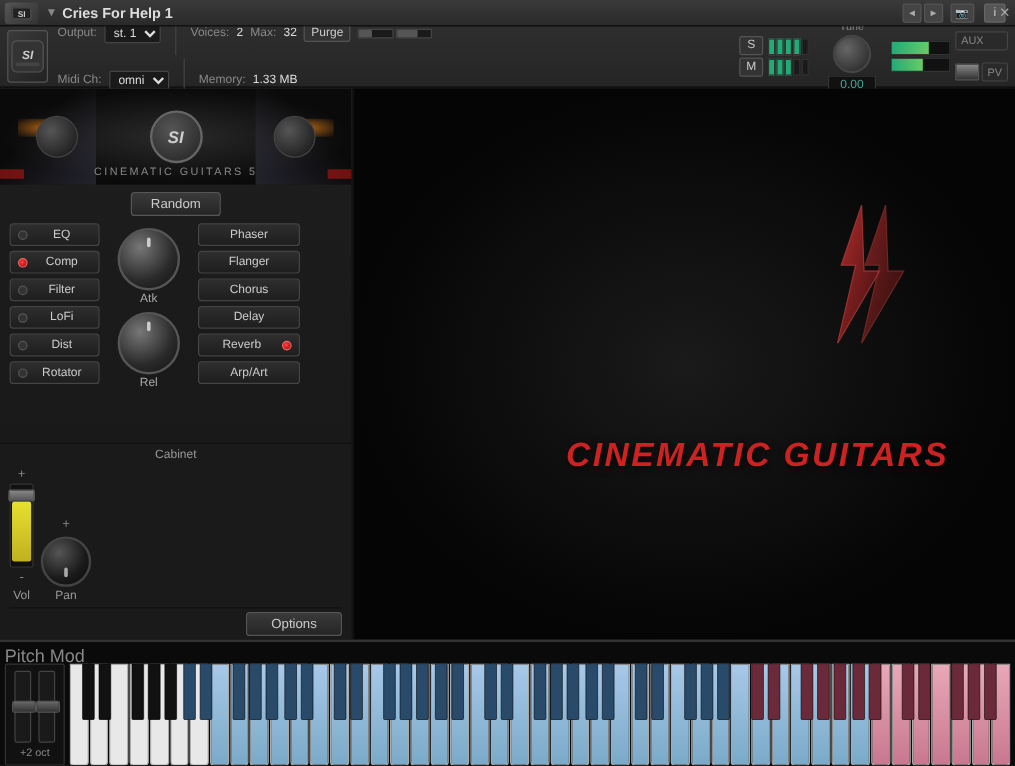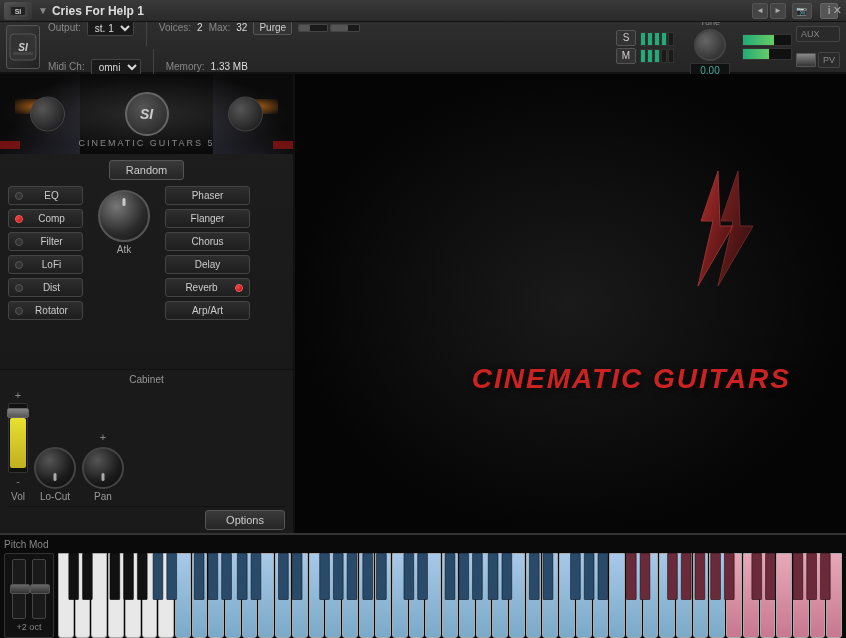--- a/index.html
+++ b/index.html
@@ -711,21 +711,21 @@
       border-top: 2px solid #333;
       position: relative;
       display: flex;
       flex-direction: column;
     }
     .pitch-mod-label {
       position: absolute;
       top: 4px;
       left: 4px;
       color: #888;
-      font-size: 10px;
+      font-size: 15px;
       text-align: center;
     }
     .keyboard-container {
       flex: 1;
       display: flex;
       align-items: flex-start;
       padding: 18px 4px 2px 4px;
     }
 
     
@@ -955,20 +955,24 @@
               <div class="effect-dot"></div>
               <span class="effect-label">Rotator</span>
             </div>
           </div>
 
           <div class="effects-center">
             <div style="display:flex;flex-direction:column;align-items:center;margin-top:4px;">
               <div class="large-knob"></div>
               <span class="knob-label">Atk</span>
             </div>
+            <div style="display:flex;flex-direction:column;align-items:center;margin-top:4px;">
+              <div class="large-knob"></div>
+              <span class="knob-label">Rel</span>
+            </div>
           </div>
 
           <div class="effects-right">
             <div class="effect-btn">
               <span class="effect-label">Phaser</span>
             </div>
             <div class="effect-btn">
               <span class="effect-label">Flanger</span>
             </div>
             <div class="effect-btn">
@@ -998,24 +1002,20 @@
               <span class="vol-plus">+</span>
               <div class="fader-track">
                 <div class="fader-fill"></div>
                 <div class="fader-handle"></div>
               </div>
               <span class="vol-minus">-</span>
             </div>
             <span class="vol-label">Vol</span>
           </div>
 
-          <div class="lo-cut-section">
-            <div class="medium-knob"></div>
-            <span class="lo-cut-label">Lo-Cut</span>
-          </div>
 
           <div class="pan-section">
             <span class="pan-plus">+</span>
             <div class="medium-knob" style="margin-top:2px;"></div>
             <span class="pan-label">Pan</span>
           </div>
         </div>
         <div class="options-row">
           <button class="options-btn">Options</button>
         </div>

